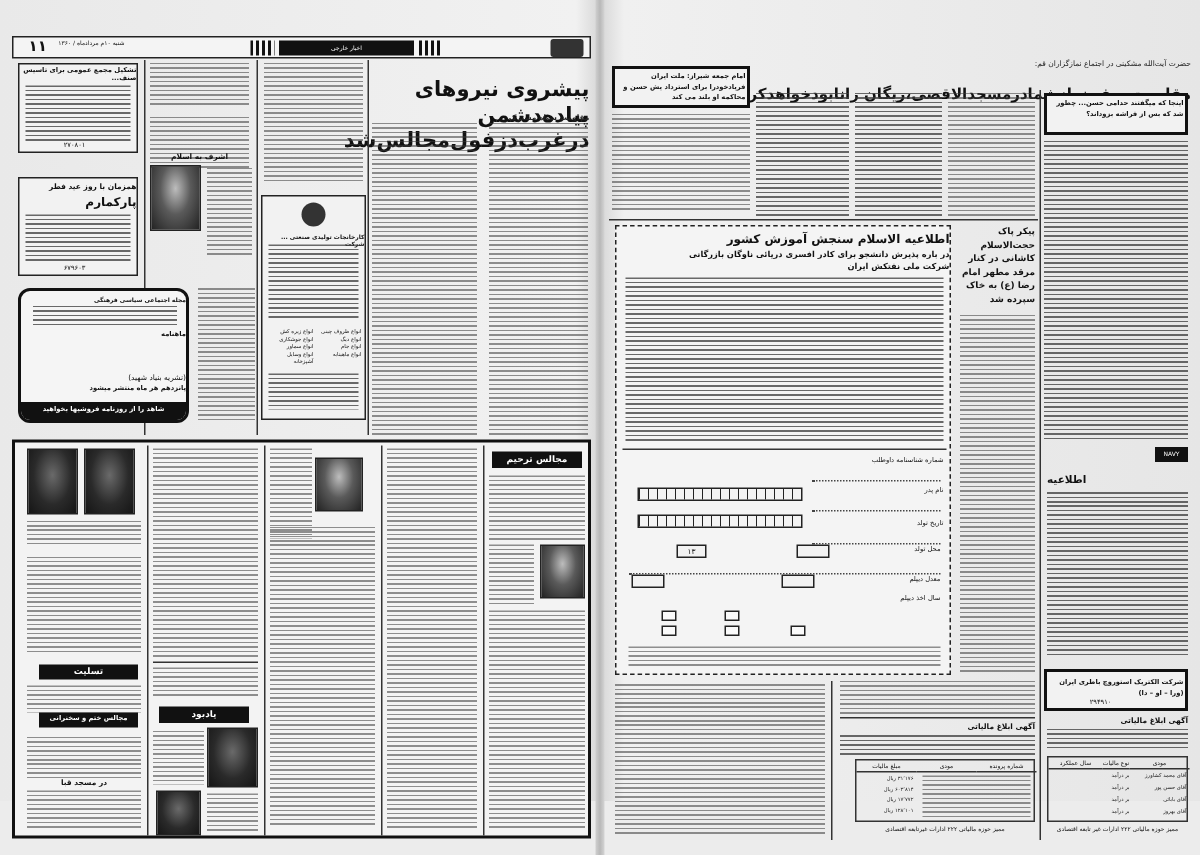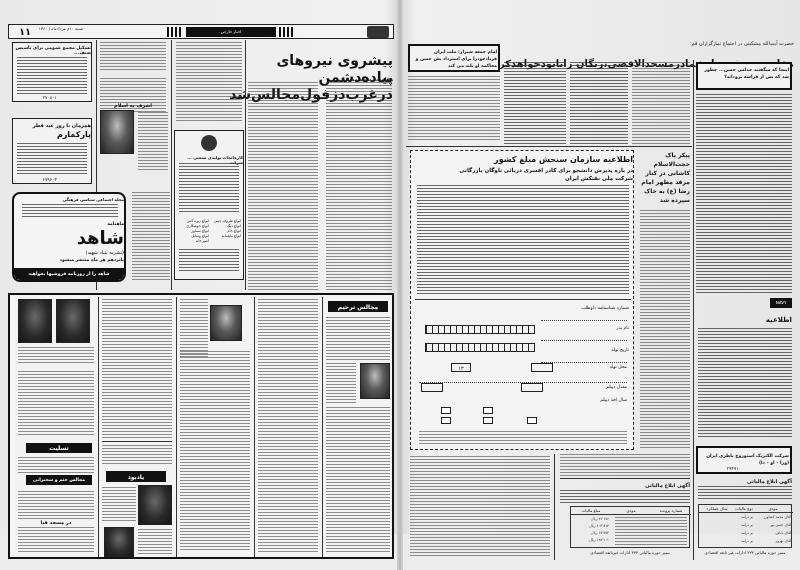--- a/index.html
+++ b/index.html
@@ -99,21 +99,20 @@
         <div>انواع سماور</div>
         <div>انواع وسایل آشپزخانه</div>
       </div>
       <div class="col dense" style="left:4px;top:118px;width:60px;height:24px;"></div>
     </div>
 
     <div class="box rounded" style="left:4px;top:192px;width:114px;height:90px;background:#f5f5f5;">
       <div class="boxtitle" style="top:3px;font-size:4px;">مجله اجتماعی سیاسی فرهنگی</div>
       <div class="col dense" style="left:8px;top:10px;width:96px;height:14px;"></div>
       <div class="boxtitle" style="top:27px;font-size:4.5px;">ماهنامه</div>
-      <div class="boxtitle" style="top:34px;font-size:18px;line-height:20px;">شاهد</div>
       <div class="boxtitle" style="top:55px;font-size:5px;font-weight:normal;">(نشریه بنیاد شهید)</div>
       <div class="boxtitle" style="top:63px;font-size:4.5px;">پانزدهم هر ماه منتشر میشود</div>
       <div class="blackbar" style="left:0;right:0;top:74px;height:12px;font-size:4.5px;line-height:12px;border-radius:0 0 6px 6px;">شاهد را از روزنامه فروشیها بخواهید</div>
     </div>
     <div class="col" style="left:124px;top:192px;width:38px;height:90px;"></div>
 
     <div class="box thick" style="left:0;top:293px;width:386px;height:266px;background:#f3f3f3;">
       <div class="photo" style="left:8px;top:4px;width:34px;height:44px;"></div>
       <div class="photo" style="left:46px;top:4px;width:34px;height:44px;"></div>
       <div class="col" style="left:8px;top:52px;width:76px;height:16px;"></div>
@@ -170,21 +169,21 @@
     <div class="box" style="left:292px;top:62px;width:96px;height:28px;border:2px solid #111;">
       <div class="small" style="left:3px;top:2px;width:88px;font-weight:bold;font-size:4.5px;line-height:7px;">اینجا که میگفتند حدامی حسن... چطور شد که بس از فراشه بزوداند؟</div>
     </div>
     <div class="col dense" style="left:292px;top:94px;width:96px;height:200px;"></div>
     <div class="vrule" style="left:289px;top:60px;height:500px;"></div>
 
     <div class="small" style="left:236px;top:150px;width:50px;font-weight:bold;font-size:6px;line-height:9px;">پیکر پاک حجت‌الاسلام کاشانی در کنار مرقد مطهر امام رضا (ع) به خاک سپرده شد</div>
     <div class="col" style="left:236px;top:210px;width:50px;height:240px;"></div>
 
     <div class="box" style="left:6px;top:150px;width:224px;height:300px;border:1px dashed #222;background:#f4f4f4;">
-      <div class="boxtitle" style="top:4px;font-size:8px;">اطلاعیه سازمان سنجش مبلغ کشور</div>
+      <div class="boxtitle" style="top:4px;font-size:8px;">اطلاعیه الاسلام سنجش آموزش کشور</div>
       <div class="boxtitle" style="top:16px;font-size:5.5px;">در باره پذیرش دانشجو برای کادر افسری دریائی ناوگان بازرگانی</div>
       <div class="boxtitle" style="top:24px;font-size:5.5px;">شرکت ملی نفتکش ایران</div>
       <div class="col dense" style="left:6px;top:34px;width:212px;height:110px;"></div>
       <div class="hrule" style="left:4px;top:148px;width:216px;"></div>
       <div class="small" style="left:6px;top:154px;width:212px;">شماره شناسنامه داوطلب</div>
       <div class="formrow" style="left:130px;top:162px;width:86px;"></div>
       <div class="digits" style="left:14px;top:174px;width:110px;"></div>
       <div class="small" style="left:130px;top:174px;width:88px;">نام پدر</div>
       <div class="formrow" style="left:130px;top:182px;width:86px;"></div>
       <div class="digits" style="left:14px;top:192px;width:110px;"></div>
@@ -219,21 +218,21 @@
       <div class="th" style="left:0;width:40px;">مبلغ مالیات</div>
       <div class="cell" style="left:2px;top:10px;width:36px;">۳۱٬۱۷۶ ریال</div>
       <div class="cell" style="left:2px;top:17px;width:36px;">۶۰۳٬۸۱۴ ریال</div>
       <div class="cell" style="left:2px;top:24px;width:36px;">۱۷٬۷۷۲ ریال</div>
       <div class="cell" style="left:2px;top:31px;width:36px;">۱۲۸٬۱۰۱ ریال</div>
       <div class="col" style="left:44px;top:10px;width:72px;height:28px;"></div>
     </div>
     <div class="small" style="left:166px;top:550px;width:120px;text-align:center;font-size:4px;">ممیز حوزه مالیاتی ۲۲۲ ادارات غیرتابعه اقتصادی</div>
 
     <div style="position:absolute;left:366px;top:298px;width:22px;height:10px;background:#111;color:#fff;font-size:4px;line-height:10px;text-align:center;">NAVY</div>
-    <div class="small" style="left:294px;top:316px;width:94px;text-align:right;font-weight:bold;font-size:7px;line-height:9px;">اطلاعیه</div>
+    <div class="small" style="left:294px;top:316px;width:94px;text-align:left;font-weight:bold;font-size:7px;line-height:9px;">اطلاعیه</div>
     <div class="col dense" style="left:294px;top:328px;width:94px;height:110px;"></div>
 
     <div class="box" style="left:292px;top:446px;width:96px;height:28px;border:2px solid #111;">
       <div class="small" style="left:3px;top:4px;width:88px;font-weight:bold;font-size:4.5px;line-height:7px;">شرکت الکتریک استوروچ باطری ایران (ورا – او – دا)</div>
       <div class="small" style="left:3px;top:18px;width:40px;">۲۹۴۹۱۰</div>
     </div>
 
     <div class="small" style="left:294px;top:478px;width:94px;font-weight:bold;font-size:5px;">آگهی ابلاغ مالیاتی</div>
     <div class="col dense" style="left:294px;top:486px;width:94px;height:14px;"></div>
     <div class="table" style="left:294px;top:504px;width:94px;height:44px;">

